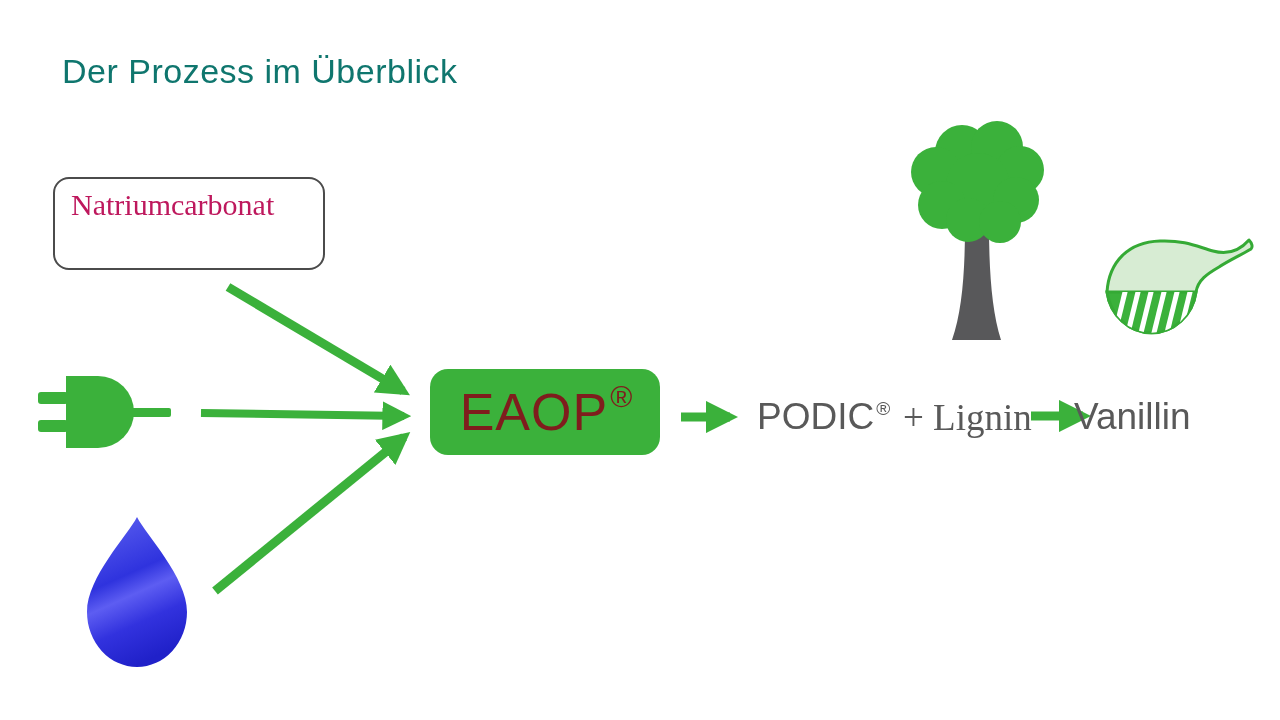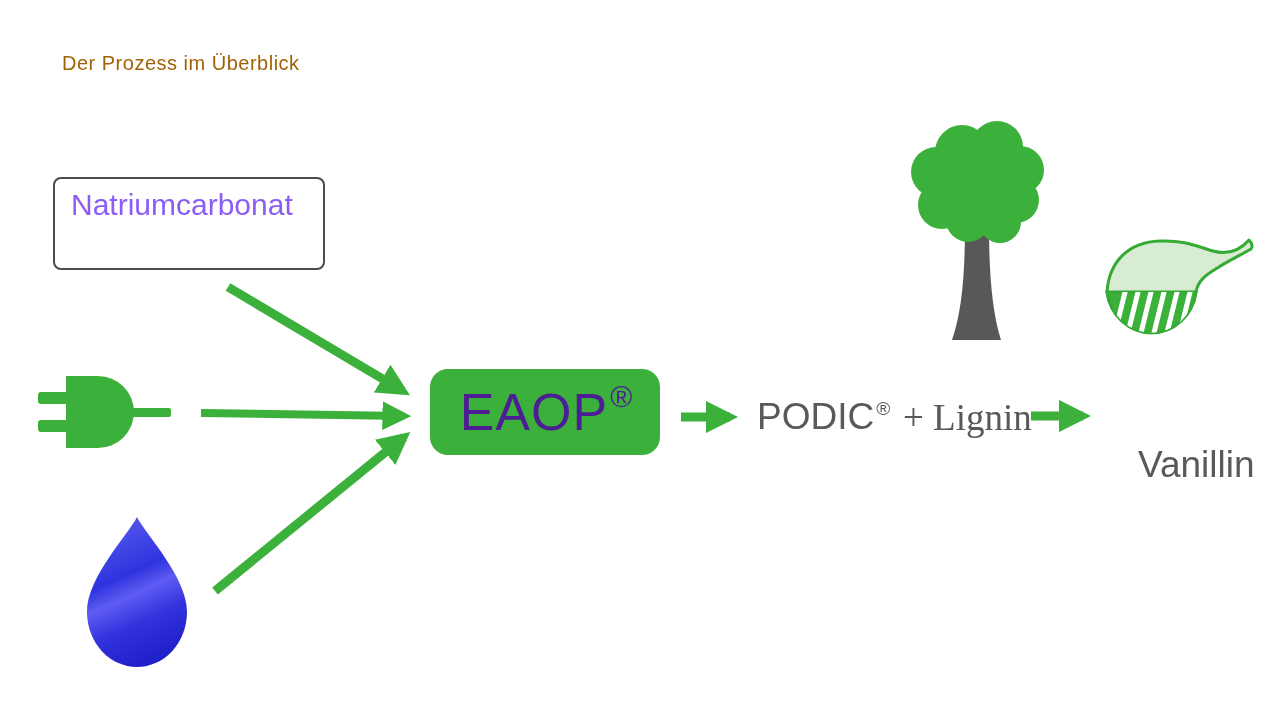--- a/index.html
+++ b/index.html
@@ -2,43 +2,43 @@
 <html><head>
 <meta charset="utf-8">
 <style>
   html,body{margin:0;padding:0;background:#fff;}
   .canvas{
     position:relative;width:1280px;height:720px;background:#ffffff;overflow:hidden;
     font-family:"Liberation Sans",sans-serif;
   }
   .gfx{position:absolute;left:0;top:0;width:1280px;height:720px;}
   .slide-title{
-    position:absolute;left:62px;top:52px;font-size:20px;font-weight:300;
-    color:#a16207;letter-spacing:.5px;
+    position:absolute;left:62px;top:52px;font-size:34px;font-weight:300;
+    color:#0f766e;letter-spacing:.5px;
   }
   .na-box{
     position:absolute;left:53px;top:177px;width:272px;height:93px;
-    box-sizing:border-box;border:2px solid #4b4b4b;border-radius:8px;
-    padding:6px 10px 0 16px;color:#8b5cf6;font-size:30px;font-weight:300;line-height:39px;
+    box-sizing:border-box;border:2px solid #4b4b4b;border-radius:16px;
+    padding:6px 10px 0 16px;color:#be185d;font-size:30px;font-weight:300;line-height:39px;font-family:Liberation Serif, serif;
   }
   .sub{font-size:0.62em;position:relative;top:0.28em;}
   .eaop-box{
     position:absolute;left:430px;top:369px;width:230px;height:86px;
-    background:#3BB13B;border-radius:18px;color:#4c1d95;
+    background:#3BB13B;border-radius:18px;color:#7f1d1d;
     display:flex;align-items:center;justify-content:center;
     font-size:52px;font-weight:300;letter-spacing:1px;
   }
   .eaop-box .reg{font-size:30px;position:relative;top:-15px;left:2px;letter-spacing:0;}
   .flow-label{
     position:absolute;top:396px;font-size:37px;font-weight:300;color:#595959;white-space:nowrap;
   }
   .flow-label .reg{font-size:19px;position:relative;top:-14px;left:2px;}
   .podic{left:757px;}
   .lignin{left:903px;font-family:Liberation Serif, serif;}
-  .vanillin{left:1138px;margin-top:48px;}
+  .vanillin{left:1074px;}
 </style>
 </head>
 <body>
 
 <div class="canvas">
 
   <svg class="gfx" viewBox="0 0 1280 720">
     <defs>
       <marker id="ah" viewBox="0 0 10 10" refX="7.5" refY="5" markerWidth="3.6" markerHeight="3.6" orient="auto">
         <path d="M0,0 L10,5 L0,10 Z" fill="#3BB13B"></path>

